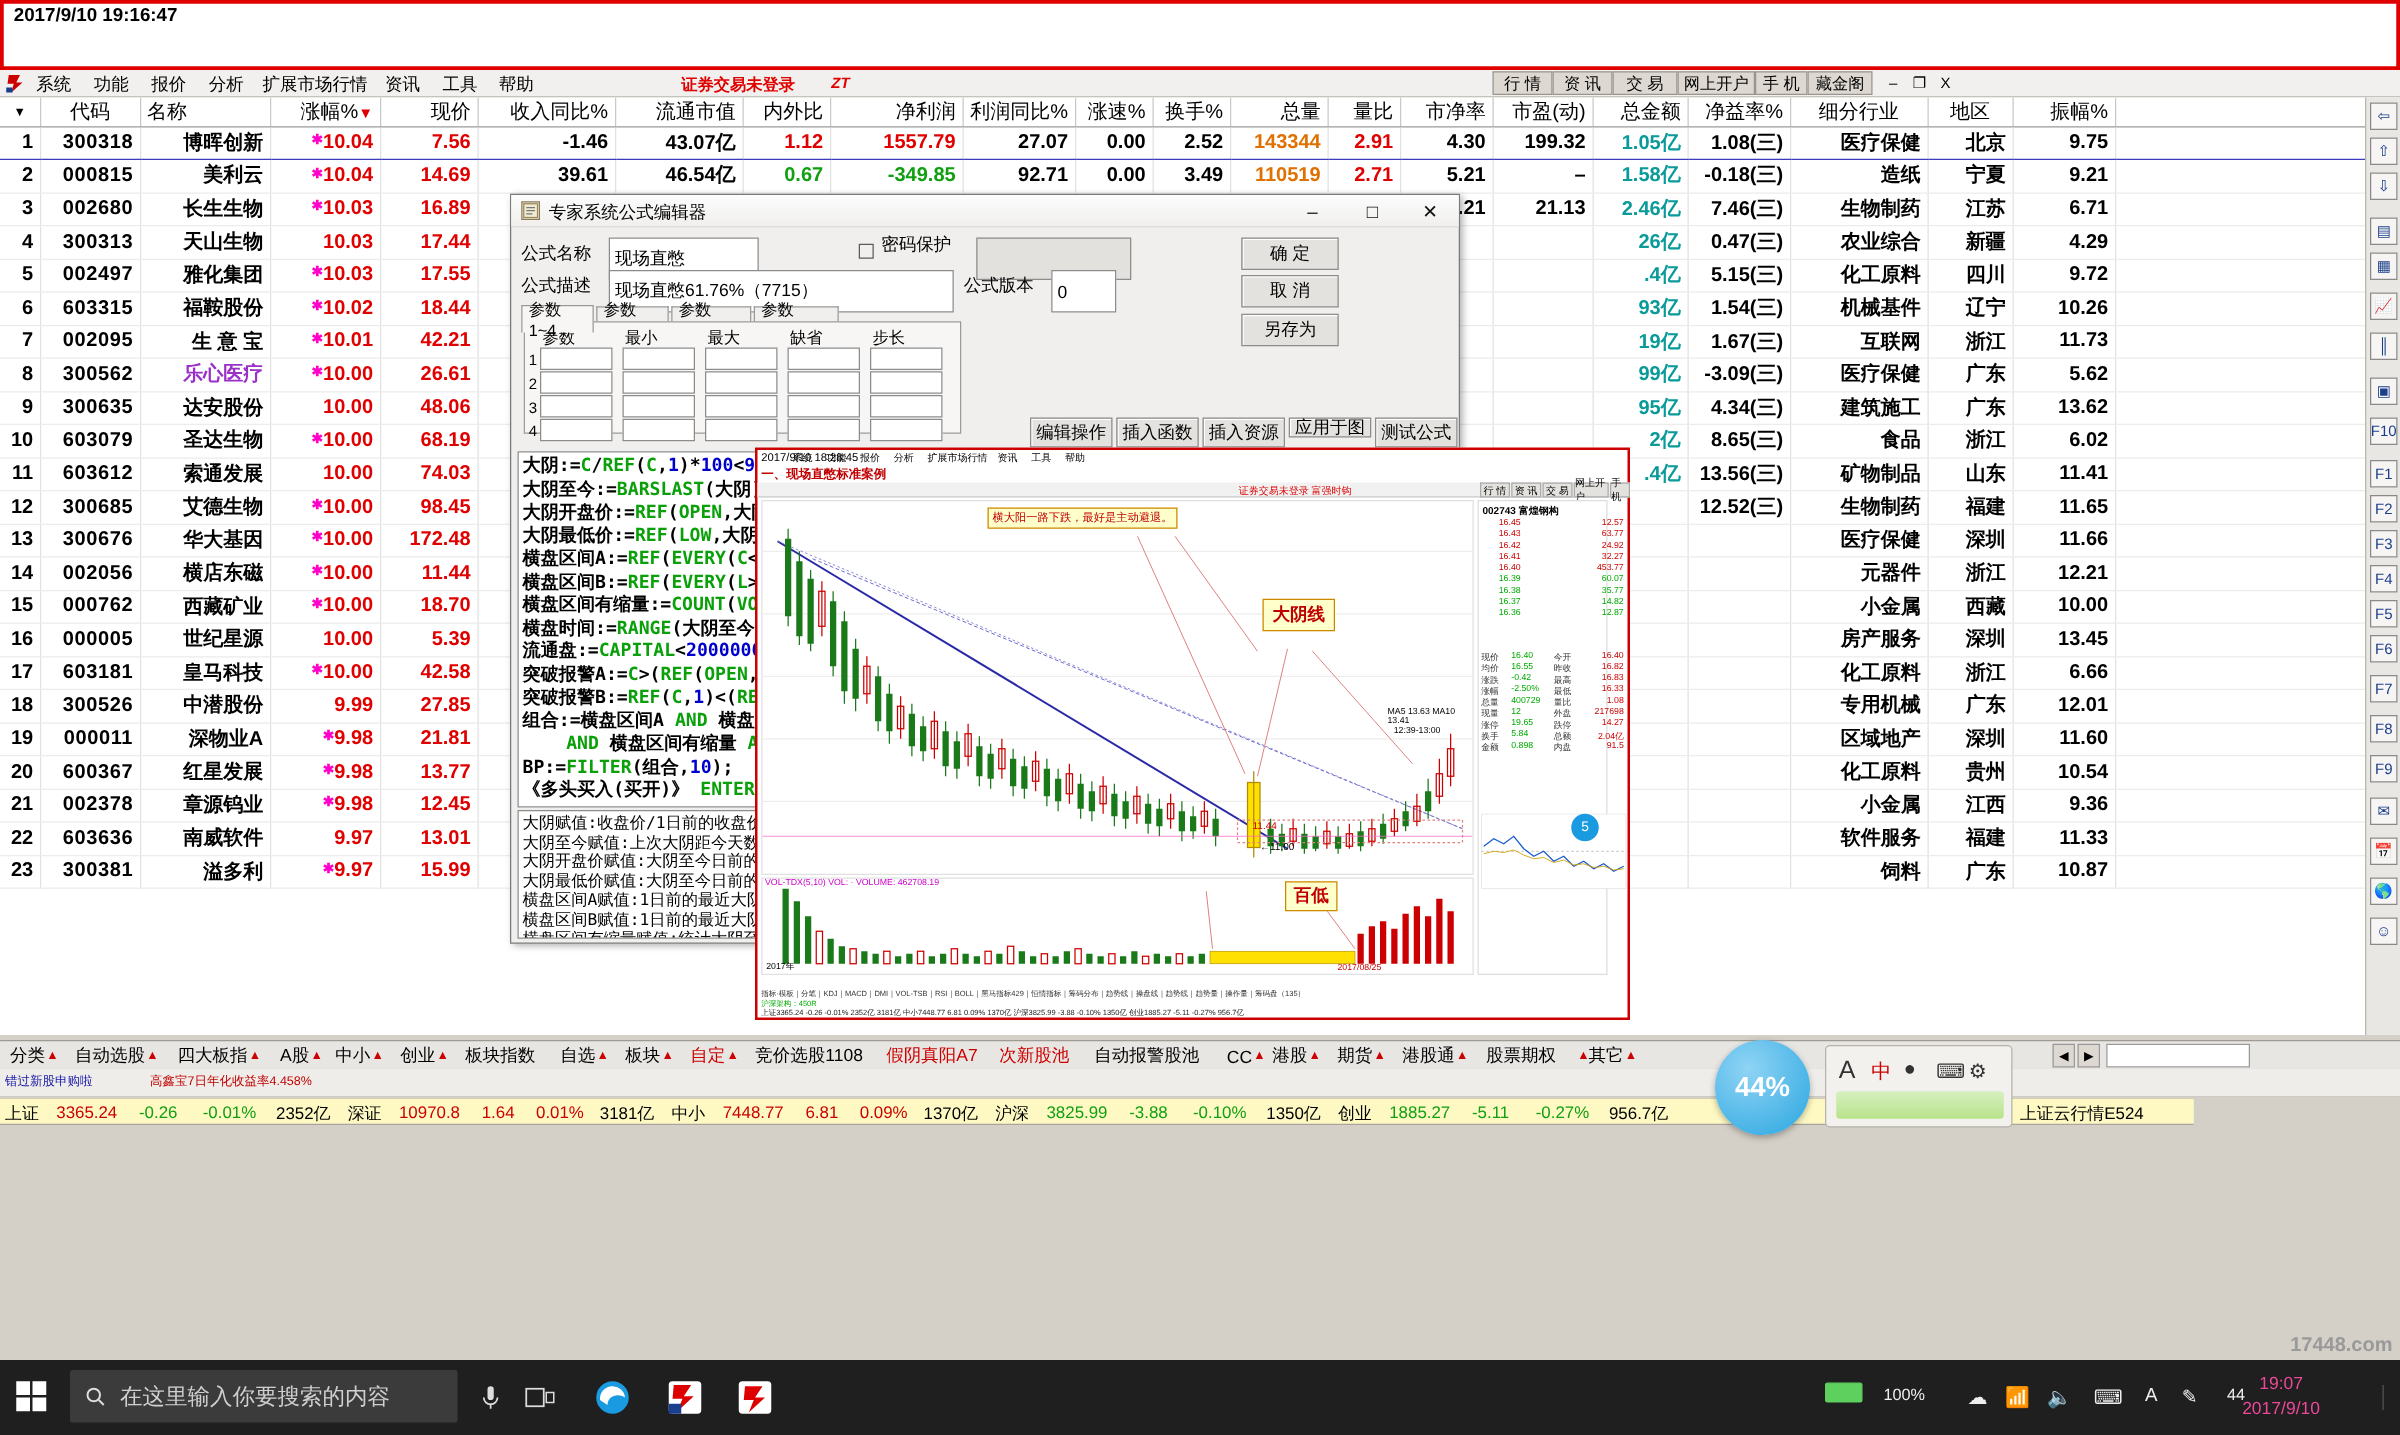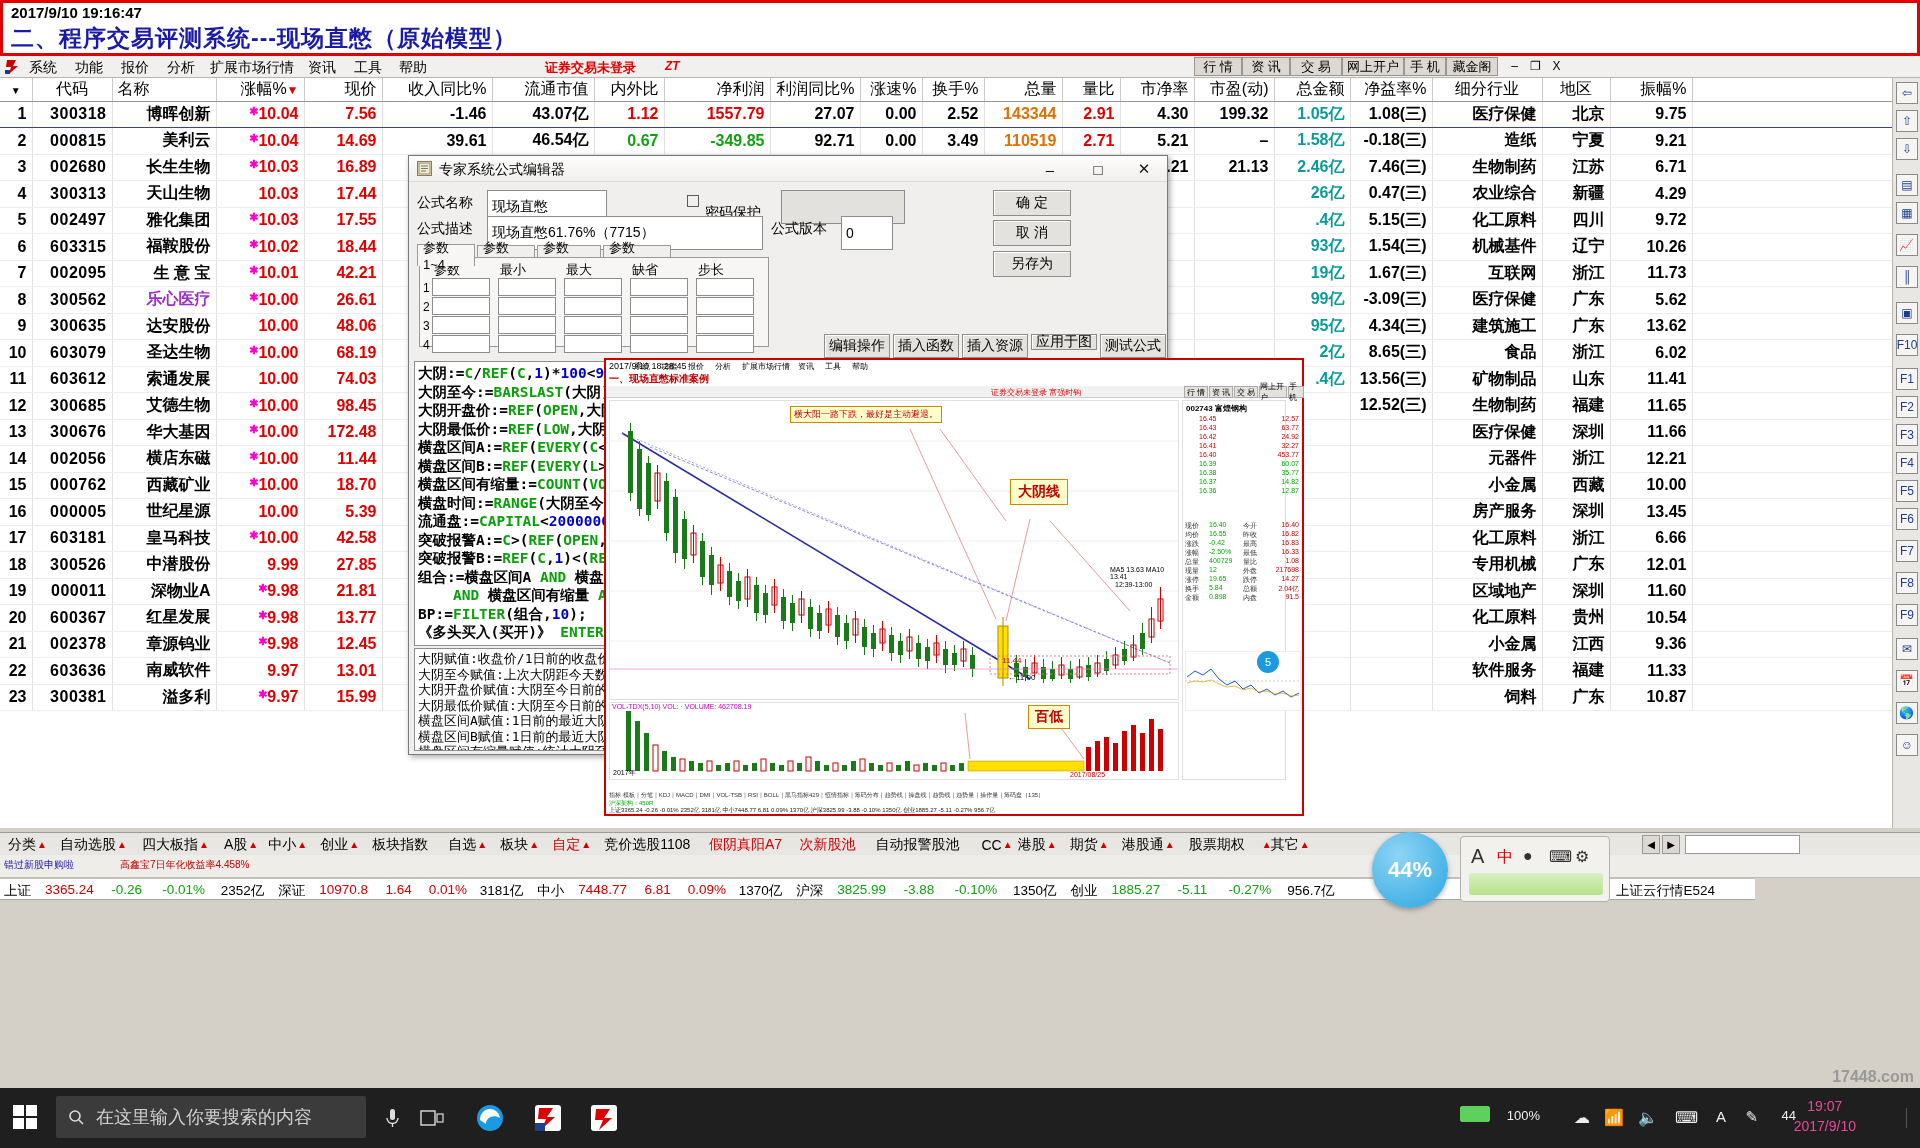--- a/index.html
+++ b/index.html
@@ -170,21 +170,21 @@
   .btab .ar { color:#cc0000; font-size:10px; margin-left:1px;}
   
   #marquee {
     position:absolute; left:0; top:855px; width:1920px; height:23px; background:#efedea;
     border-bottom:1px solid #c3bfb9;
   }
   .mq { position:absolute; top:3px; font-size:10px; }
   
   #statusbar {
     position:absolute; left:0; top:878px; width:1755px; height:22px;
-    background:#ffffff; border-top:1px solid #c3bfb9; border-bottom:1px solid #a9a49d;
+    background:#fef9c3; border-top:1px solid #c3bfb9; border-bottom:1px solid #a9a49d;
   }
   .sb { position:absolute; top:3px; font-size:13.5px; white-space:nowrap; }
   .sb.red{color:#cc0000;} .sb.grn{color:#11a011;} .sb.blk{color:#000;}
   
   #taskbar {
     position:absolute; left:0; bottom:0; width:1920px; height:60px; background:#1f1f1f;
   }
   #startbtn { position:absolute; left:2px; top:6px; width:46px; height:46px;
     display:flex; align-items:center; justify-content:center;}
   #searchbox {
@@ -206,21 +206,20 @@
     position:absolute; left:1460px; top:836px; width:150px; height:66px;
     background:#f3f1ee; border:1px solid #b5b1ab; border-radius:4px;
   }
   .wm { position:absolute; right:6px; bottom:62px; font-size:16px; color:#999; font-weight:bold;}
 </style>
 </head>
 <body>
 
 <div id="banner">
   <div id="banner-date">2017/9/10 19:16:47</div>
-  <div id="banner-title">二、程序交易评测系统---现场直憋（原始模型）</div>
 </div>
 
 <div id="menubar">
   <div class="logo">
     <svg width="17" height="17" viewBox="0 0 17 17">
       <path d="M3 2 L12 2 L9 8 L14 8 L5 16 L7 9 L2 9 Z" fill="#c00"></path>
       <rect x="1" y="12" width="5" height="4" fill="#123e8c"></rect>
     </svg>
   </div>
   <div class="menu-item" style="left:26px">系统</div>
@@ -891,21 +890,21 @@
     </div>
     <div class="t">专家系统公式编辑器</div>
     <div class="dlg-winbtn" style="left:624px">–</div>
     <div class="dlg-winbtn" style="left:672px">□</div>
     <div class="dlg-winbtn" style="left:718px">✕</div>
   </div>
 
   <div class="lbl" style="left:8px;  top:38px">公式名称</div>
   <div class="fld" style="left:78px; top:34px; width:120px; height:22px">现场直憋</div>
   <div class="cb" style="left:278px; top:39px"></div>
-  <div class="lbl" style="left:296px; top:48px">密码保护</div>
+  <div class="lbl" style="left:296px; top:31px">密码保护</div>
   <div class="fld gray" style="left:372px; top:34px; width:124px; height:22px"></div>
 
   <div class="lbl" style="left:8px;  top:64px">公式描述</div>
   <div class="fld" style="left:78px; top:60px; width:276px; height:22px">现场直憋61.76%（7715）</div>
   <div class="lbl" style="left:362px; top:64px">公式版本</div>
   <div class="fld" style="left:432px; top:60px; width:52px; height:22px">0</div>
 
   <div class="ptab active" style="left:8px;   top:88px; width:58px">参数1~4</div>
   <div class="ptab" style="left:68px;  top:89px; width:58px">参数5~8</div>
   <div class="ptab" style="left:128px; top:89px; width:64px">参数9~12</div>

